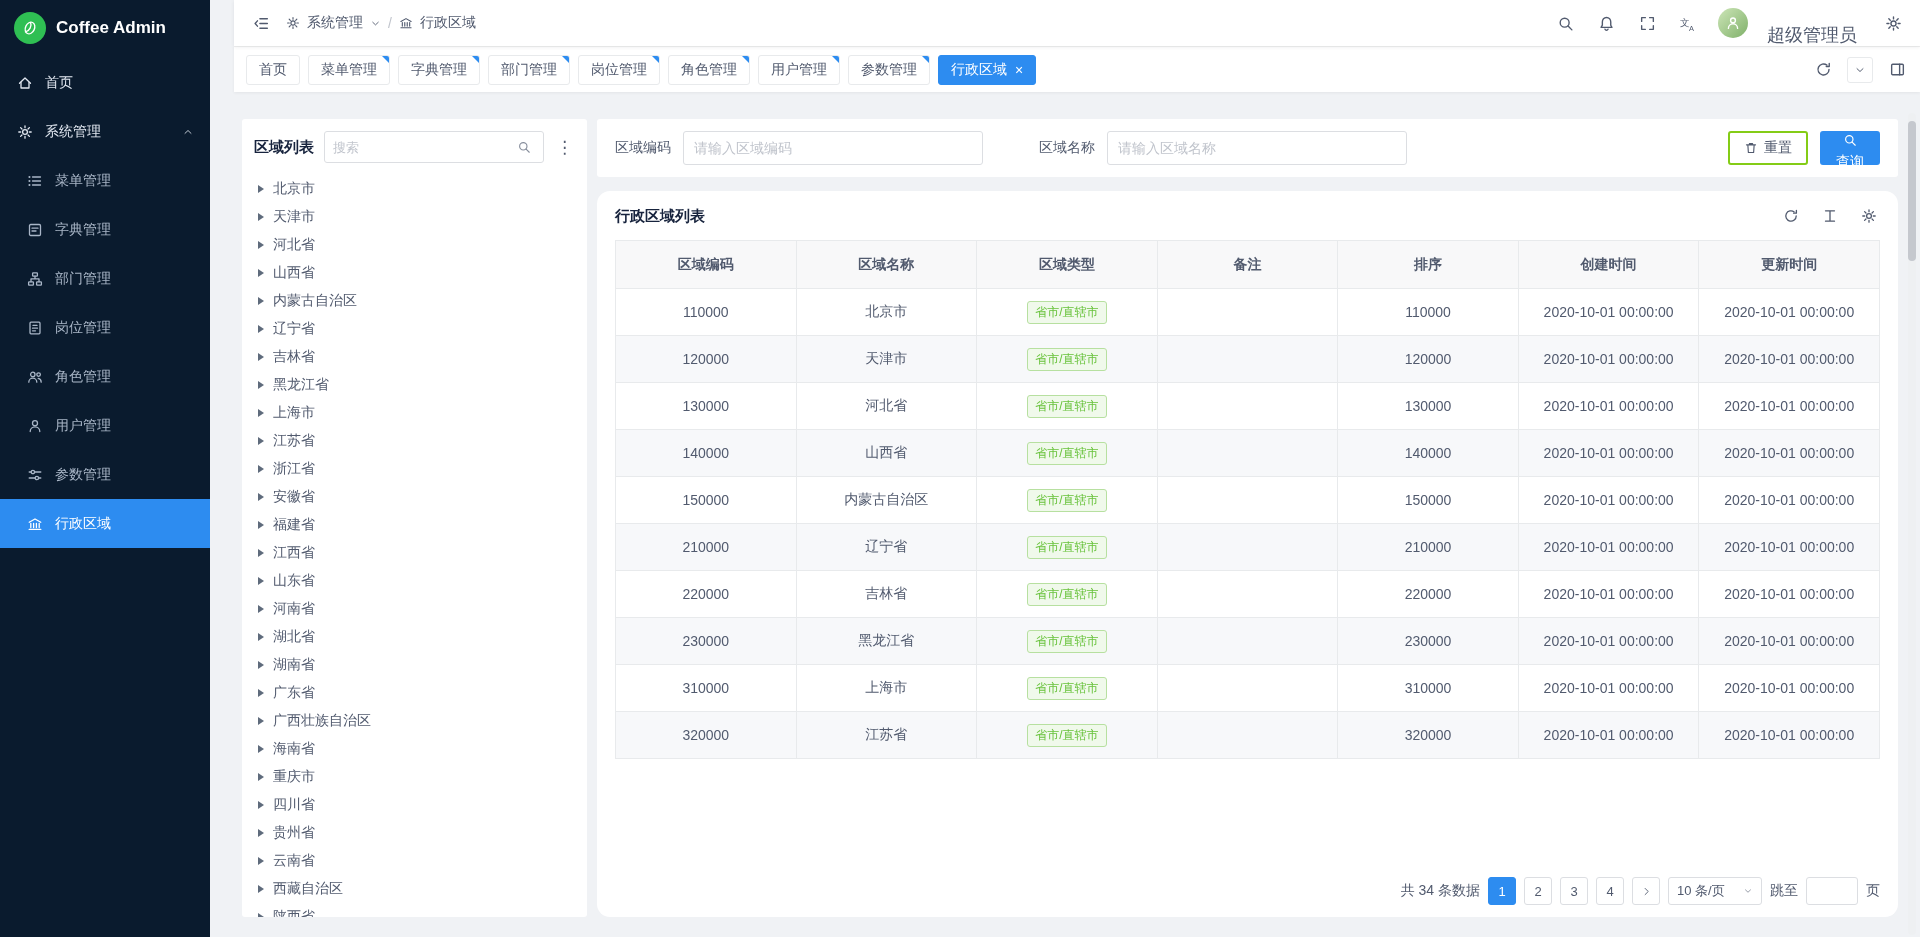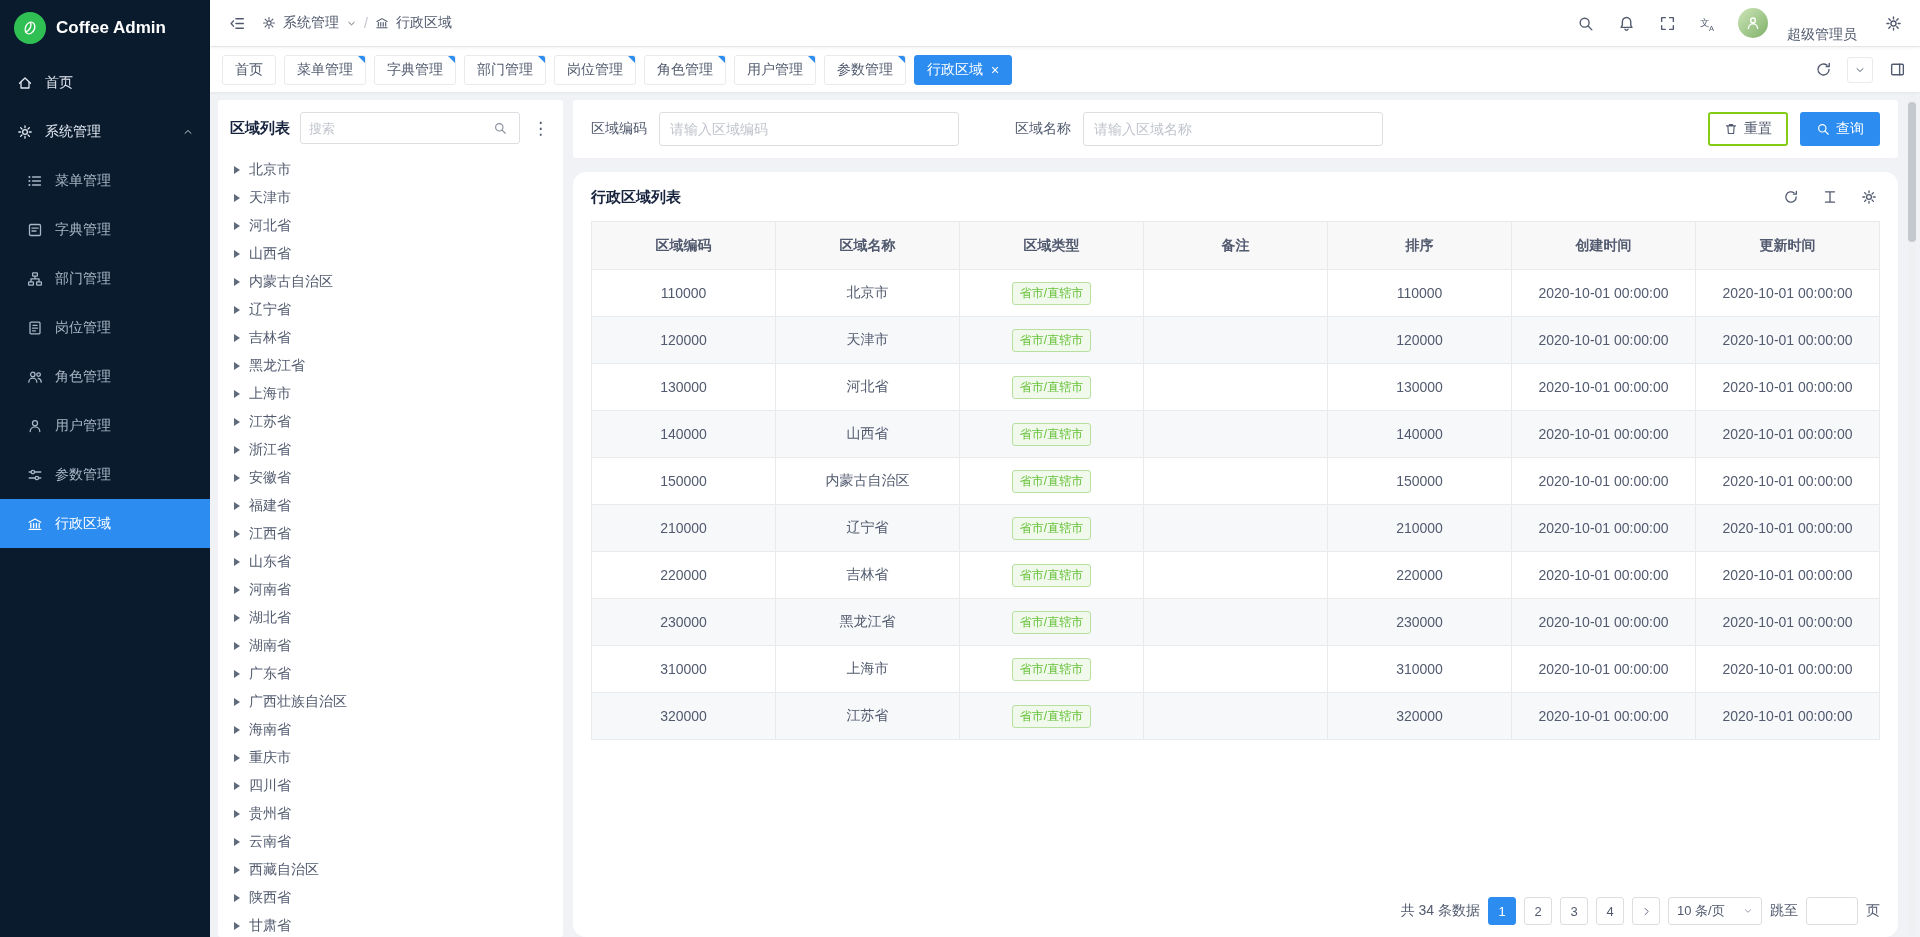--- a/index.html
+++ b/index.html
@@ -3,21 +3,21 @@
 <meta charset="utf-8">
 <style>
   * { box-sizing:border-box; margin:0; padding:0; }
   html,body { width:1920px; height:937px; overflow:hidden; }
   body {
     font-family:"Liberation Sans","DejaVu Sans",sans-serif;
     font-size:14px; color:#515a6e; background:#f0f2f5;
   }
   :root { --accent:#2d8cf0; --sidebar-bg:#0a1b2e; --tag-green:#67c23a; --logo-green:#2fbf53; }
 
-  .app { display:flex; height:100%; }
+  .app { display:flex; height:100%;gap:24px; }
 
   
   .sidebar { width:210px; background:var(--sidebar-bg); color:#aeb9c6; display:flex; flex-direction:column; flex-shrink:0; }
   .logo { height:56px; display:flex; align-items:center; gap:10px; padding:0 14px; flex-shrink:0; }
   .logo-icon { width:32px; height:32px; border-radius:50%; background:var(--logo-green); display:flex; align-items:center; justify-content:center; color:#fff; flex-shrink:0; }
   .logo-text { color:#fff; font-weight:700; font-size:17px; white-space:nowrap; }
   .side-menu { flex:1; overflow:hidden; padding-top:2px; }
   .menu-item { height:49px; display:flex; align-items:center; gap:11px; padding:0 16px; font-size:14px; color:#e2e8f1; cursor:pointer; white-space:nowrap; }
   .menu-item.sub { padding-left:26px; color:#a9b6c7; }
   .menu-item.active { background:var(--accent); color:#fff; }
@@ -33,35 +33,35 @@
   .icon-btn { width:22px; height:22px; display:flex; align-items:center; justify-content:center; color:#515a6e; cursor:pointer; position:relative; flex-shrink:0; }
   .icon-btn svg { width:17px; height:17px; }
   .breadcrumb { display:flex; align-items:center; gap:7px; font-size:14px; color:#515a6e; }
   .crumb-icon { display:flex; } .crumb-icon svg { width:14px; height:14px; }
   .crumb-caret { display:flex; } .crumb-caret svg { width:11px; height:11px; }
   .crumb-sep { color:#c0c4cc; }
   .crumb-last { color:#515a6e; }
   .topbar-right { margin-left:auto; display:flex; align-items:center; gap:19px; }
   .avatar { width:30px; height:30px; border-radius:50%; background:linear-gradient(135deg,#cde6b8,#7fb069); display:flex; align-items:center; justify-content:center; color:#fff; cursor:pointer; flex-shrink:0; }
   .avatar svg { width:16px; height:16px; }
-  .user-name { font-size:14px; color:#515a6e; cursor:pointer; white-space:nowrap;margin-top:24px; }
+  .user-name { font-size:18px; color:#515a6e; cursor:pointer; white-space:nowrap;margin-top:24px; }
   .settings-gear { margin-left:6px; }
 
   .tabbar { height:46px; background:#fff; display:flex; align-items:center; gap:8px; padding:0 12px; border-top:1px solid #f0f0f0; box-shadow:0 1px 3px rgba(0,0,0,.06); position:relative; z-index:2; }
   .tab-list { display:flex; align-items:center; gap:8px; }
   .tab { height:30px; padding:0 12px; background:#fff; border:1px solid #e8eaec; border-radius:3px; display:flex; align-items:center; gap:8px; font-size:14px; color:#515a6e; cursor:pointer; position:relative; overflow:hidden; white-space:nowrap; }
   .tab:not(.active):not(:first-child)::after { content:""; position:absolute; top:0; right:0; border-top:7px solid var(--accent); border-left:7px solid transparent; }
   .tab.active { background:var(--accent); border-color:var(--accent); color:#fff; }
   .tab-close { font-size:14px; line-height:1; }
   .tab-actions { margin-left:auto; display:flex; align-items:center; gap:13px; color:#515a6e; }
   .chev-box { width:26px; height:26px; border:1px solid #e8eaec; border-radius:3px; display:flex; align-items:center; justify-content:center; cursor:pointer; }
   .chev-box svg { width:12px; height:12px; }
 
   
-  .workspace { flex:1; display:flex; gap:10px; padding:8px 22px 0 8px; min-height:0; position:relative; }
+  .workspace { flex:1; display:flex; gap:10px; padding:8px 22px 20px 8px; min-height:0; position:relative;margin-top:19px; }
 
   .tree-panel { width:345px; background:#fff; border-radius:3px; padding:12px 12px 0; display:flex; flex-direction:column; flex-shrink:0; overflow:hidden; }
   .tree-head { display:flex; align-items:center; gap:10px; flex-shrink:0; }
   .tree-title { font-size:15px; font-weight:700; color:#17233d; white-space:nowrap; }
   .tree-search { flex:1; height:32px; border:1px solid #dcdee2; border-radius:3px; display:flex; align-items:center; padding:0 8px; gap:6px; min-width:0; }
   .tree-search input { flex:1; border:none; outline:none; font-size:13px; color:#515a6e; min-width:0; background:transparent; font-family:inherit; }
   .tree-search input::placeholder { color:#c0c4cc; }
   .tree-search .icon-btn svg { width:14px; height:14px; color:#888f9d; }
   .more-dots { color:#515a6e; font-size:17px; cursor:pointer; padding:0 2px; line-height:1; }
   .tree-list { margin-top:12px; overflow:hidden; }
@@ -72,21 +72,21 @@
 
   .filter-card { background:#fff; border-radius:3px; height:58px; display:flex; align-items:center; padding:0 18px; flex-shrink:0; }
   .f-group { display:flex; align-items:center; }
   .f-group + .f-group { margin-left:56px; }
   .f-label { font-size:14px; color:#515a6e; margin-right:12px; white-space:nowrap; }
   .f-input { width:300px; height:34px; border:1px solid #dcdee2; border-radius:3px; padding:0 10px; font-size:14px; color:#515a6e; outline:none; font-family:inherit; }
   .f-input::placeholder { color:#c0c4cc; }
   .f-actions { margin-left:auto; display:flex; gap:12px; }
   .btn { height:34px; padding:0 14px; border-radius:3px; display:inline-flex; align-items:center; gap:6px; font-size:14px; cursor:pointer; border:2px solid #84cc16; background:#fff; color:#515a6e; font-family:inherit; }
   .btn svg { width:14px; height:14px; }
-  .btn-primary { background:var(--accent); border-color:var(--accent); color:#fff; }
+  .btn-primary { background:var(--accent); border-color:var(--accent); color:#fff;flex-direction:column; }
 
   .table-card { flex:1; background:#fff; border-radius:13px; padding:14px 18px 12px; display:flex; flex-direction:column; min-height:0; }
   .card-head { display:flex; align-items:center; margin-bottom:13px; flex-shrink:0; }
   .card-title { font-size:15px; font-weight:700; color:#17233d; }
   .card-tools { margin-left:auto; display:flex; gap:17px; color:#515a6e; }
   .card-tools .icon-btn svg { width:16px; height:16px; }
 
   table { width:100%; border-collapse:collapse; table-layout:fixed; }
   th { height:48px; background:#f8f8f9; border:1px solid #e8eaec; font-size:14px; font-weight:700; color:#515a6e; text-align:center; }
   td { height:47px; border:1px solid #e8eaec; font-size:14px; color:#515a6e; text-align:center; }

